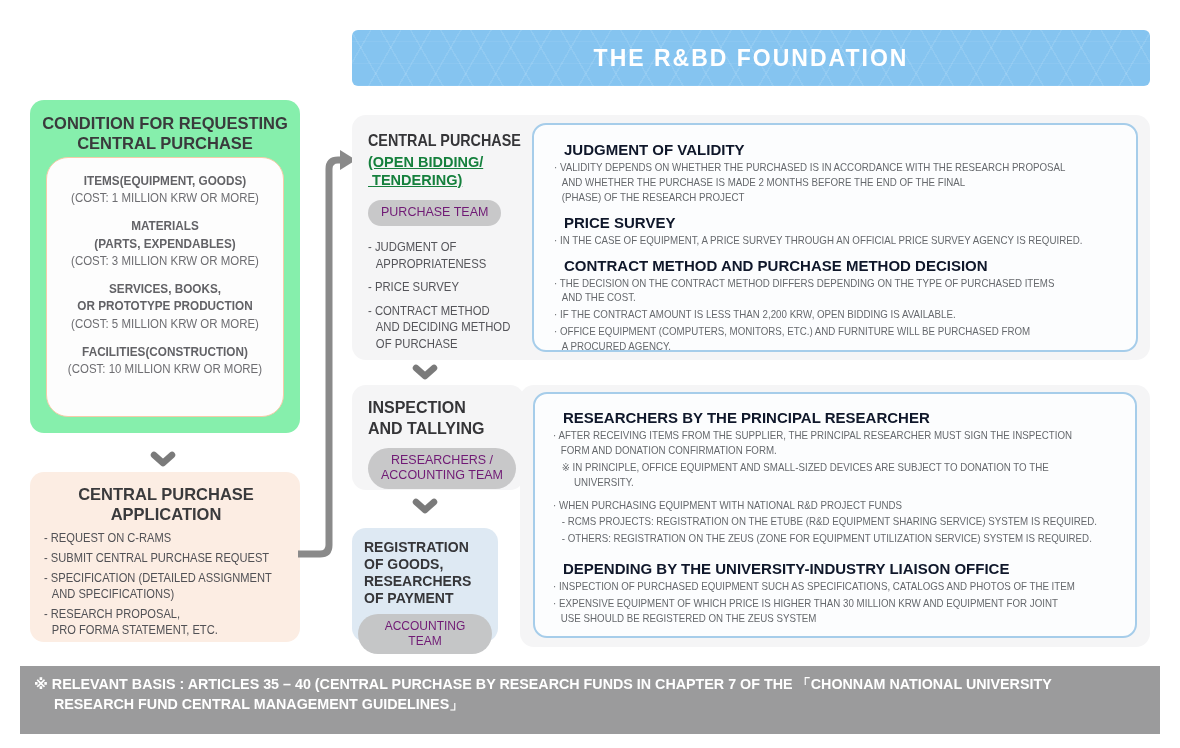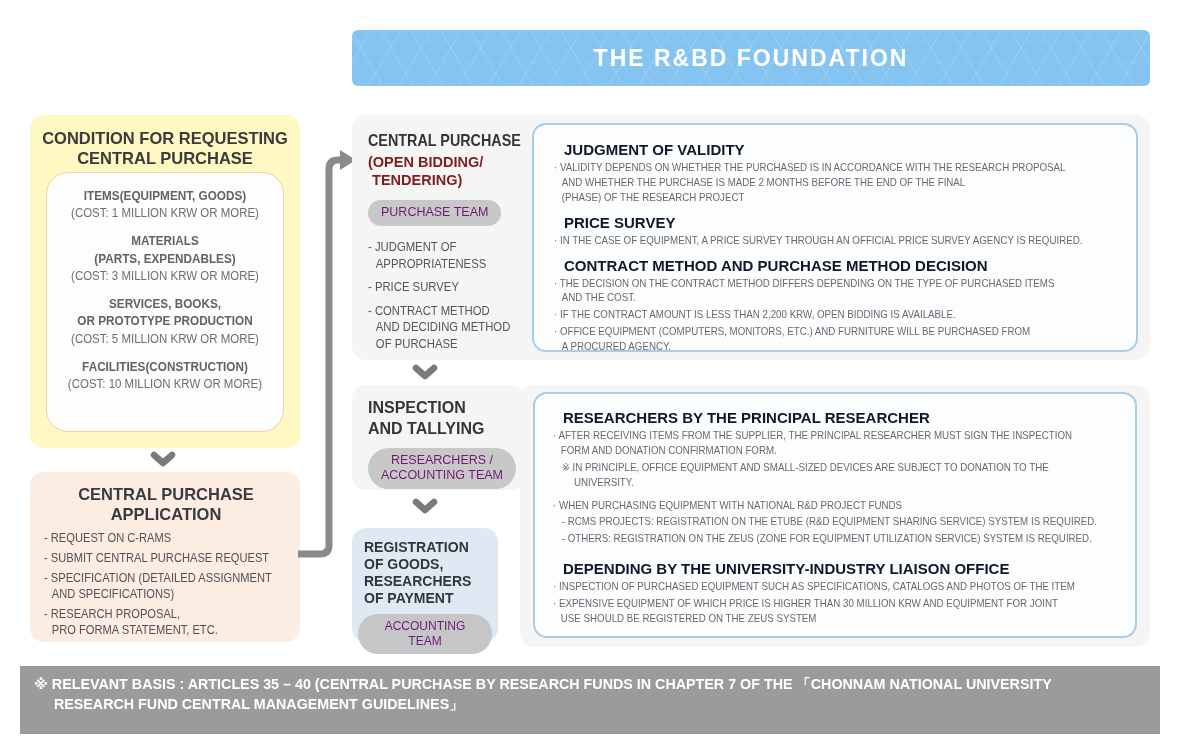--- a/index.html
+++ b/index.html
@@ -20,22 +20,22 @@
   #hdr-left  { left:30px;  width:273px; background-color:#f5a77b; }
   #hdr-right { left:352px; width:798px; background-color:#85c4f0; }
 
   .pl  { white-space:pre-line; }
   .pw  { white-space:pre-wrap; }
   
   .cxb { transform:scaleX(.87); transform-origin:0 0; width:114.94%; }
   .cx  { display:block; transform:scaleX(.87); transform-origin:0 50%; white-space:nowrap; }
 
   
-  #cond-box { position:absolute; left:30px; top:115px; width:270px; height:333px;
-              background:#fef9c3; border-radius:14px; }
+  #cond-box { position:absolute; left:30px; top:100px; width:270px; height:333px;
+              background:#86efac; border-radius:14px; }
   .box-title { text-align:center; font-weight:700; font-size:16.5px; line-height:1.22;
                color:#3a3a3c; padding-top:13px; }
   #cond-inner { position:absolute; left:16px; right:16px; top:57px; bottom:16px;
                 background:#fdfdfd; border:1.5px solid #f6cba8; border-radius:22px;
                 padding:14px 8px 0 8px; text-align:center; overflow:hidden; }
   #cond-items .nm   { font-weight:700; font-size:13.5px; color:#626266; line-height:1.28; margin-top:11px; white-space:pre-line; }
   #cond-items .nm:first-child { margin-top:0; }
   #cond-items .cost { font-weight:400; font-size:13.2px; color:#6e6e72; line-height:1.3; white-space:pre-line; }
 
   #app-box { position:absolute; left:30px; top:472px; width:270px; height:170px;
@@ -43,21 +43,21 @@
   #app-list { margin-top:6px; font-size:12.8px; color:#515155; }
   #app-list div { white-space:pre-wrap; padding-left:9px; text-indent:-9px; line-height:1.3; margin-top:3px; }
 
   
   .chev { position:absolute; width:26px; height:16px; }
 
   
   #sec1 { position:absolute; left:352px; top:115px; width:798px; height:245px;
           background:#f5f5f6; border-radius:14px; }
   .mid-title { font-weight:700; font-size:16.5px; color:#353538; }
-  .mid-sub   { font-weight:700; font-size:14.5px; color:#7f1d1d; line-height:1.25; margin-top:3px; }
+  .mid-sub   { font-weight:700; font-size:14.5px; color:#15803d; line-height:1.25; margin-top:3px;text-decoration:underline; }
   .pill { display:inline-block; background:#c8c8c9; color:#701a75; border-radius:999px;
           font-size:12.5px; padding:5px 13px; text-align:center; line-height:1.25; }
   #step1-text { position:absolute; left:16px; top:16px; width:152px; }
   #step1-pill { margin-top:11px; }
   .task-list { margin-top:13px; font-size:13px; color:#55555a; }
   .task-list div { white-space:pre-wrap; padding-left:9px; text-indent:-9px; line-height:1.28; margin-top:7px; }
 
   .detail-box { position:absolute; background:#fcfdfe; border:2px solid #a6cdea; border-radius:14px; }
   #detail1 { left:180px; top:8px; width:606px; height:229px; padding:16px 20px; }
   #detail2 { left:13px;  top:7px; width:604px; height:246px; padding:15px 18px; }

